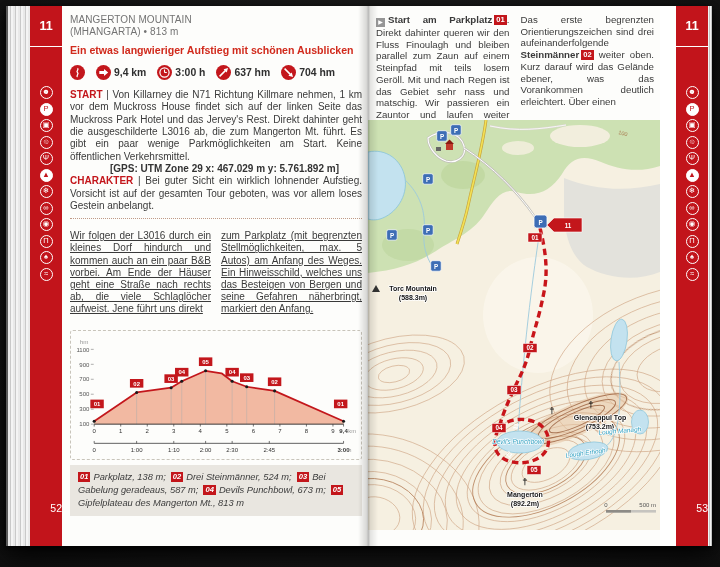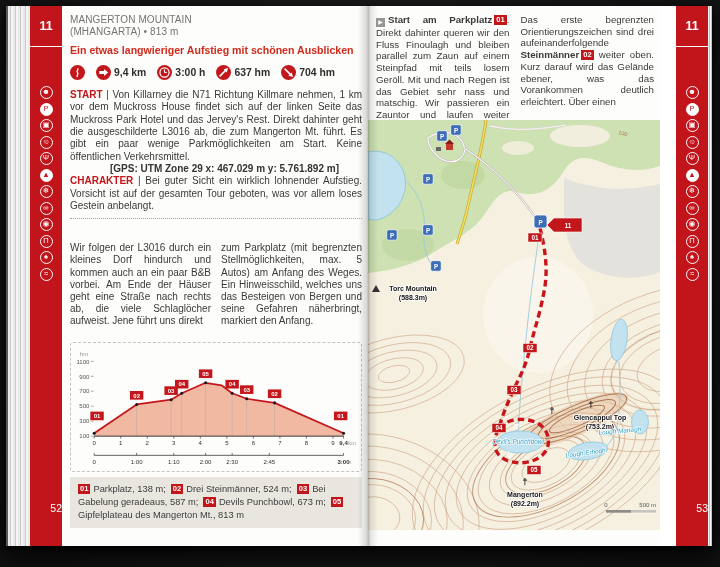--- a/index.html
+++ b/index.html
@@ -25,24 +25,24 @@
   .subtitle{margin-top:7px;color:#d12a1c;font-size:10.6px;font-weight:bold;}
   .stats{display:flex;align-items:center;gap:11px;margin-top:9px;}
   .stat{display:flex;align-items:center;gap:3px;font-size:10.4px;font-weight:bold;color:#2f2f2f;}
   .stat svg{display:block;}
   p.intro{margin:9px 0 0 0;font-size:10px;line-height:12.3px;color:#3a3a3a;text-align:justify;}
   .red-label{color:#c3161b;font-weight:bold;}
   .gps{font-weight:bold;color:#333;padding-left:40px;}
   .dotted-divider{margin-top:6px;border-top:1.6px dotted #c09a86;}
   .two-col{display:flex;gap:10px;margin-top:7px;}
   .two-col > div{flex:1;}
-  .two-col p{margin:16px 0 6px 0;font-size:10px;line-height:12.2px;color:#3a3a3a;text-align:justify;}
+  .two-col p{margin:4px 0 6px 0;font-size:10px;line-height:12.2px;color:#3a3a3a;text-align:justify;text-decoration:underline;}
   .chart-box{margin-top:8px;border:1px dashed #c8c4ba;border-radius:3px;padding:3px 4px;}
   .chart-box svg{display:block;width:100%;height:auto;font-family:"Liberation Sans",sans-serif;}
-  .legend{margin-top:5px;background:#e9e6e0;padding:6px 8px;font-size:9.3px;line-height:13px;color:#3c3c3c;}
+  .legend{margin-top:5px;background:#e9e6e0;padding:6px 8px;font-size:9.3px;line-height:13px;color:#3c3c3c;font-style:italic;}
   .lg-badge,.badge{display:inline-block;background:#c3161b;color:#fff;font-weight:bold;font-size:7.6px;line-height:9.5px;padding:0 2px;vertical-align:1px;}
   .lg-badge{margin-right:3px;}
   .lg-text{margin-right:5px;}
   .badge{margin-left:2px;}
   .rt-cols{position:absolute;top:8px;left:8px;right:6px;height:106px;display:flex;gap:11px;overflow:hidden;}
   .rt-cols > div{flex:1;}
   .rt-cols p{margin:0 0 7px 0;font-size:9.7px;line-height:11.7px;color:#3a3a3a;text-align:justify;}
   .start-icon{display:inline-block;width:9px;height:9px;background:#969franc696;background:#969696;color:#fff;font-size:6px;line-height:9px;text-align:center;margin-right:3px;vertical-align:-1px;}
   .map{position:absolute;left:0;top:114px;width:292px;height:410px;display:block;font-family:"Liberation Sans",sans-serif;}
   .map text.place{font-size:7px;font-weight:bold;fill:#141414;paint-order:stroke;stroke:#fff;stroke-width:1.6px;stroke-linejoin:round;text-anchor:middle;}

